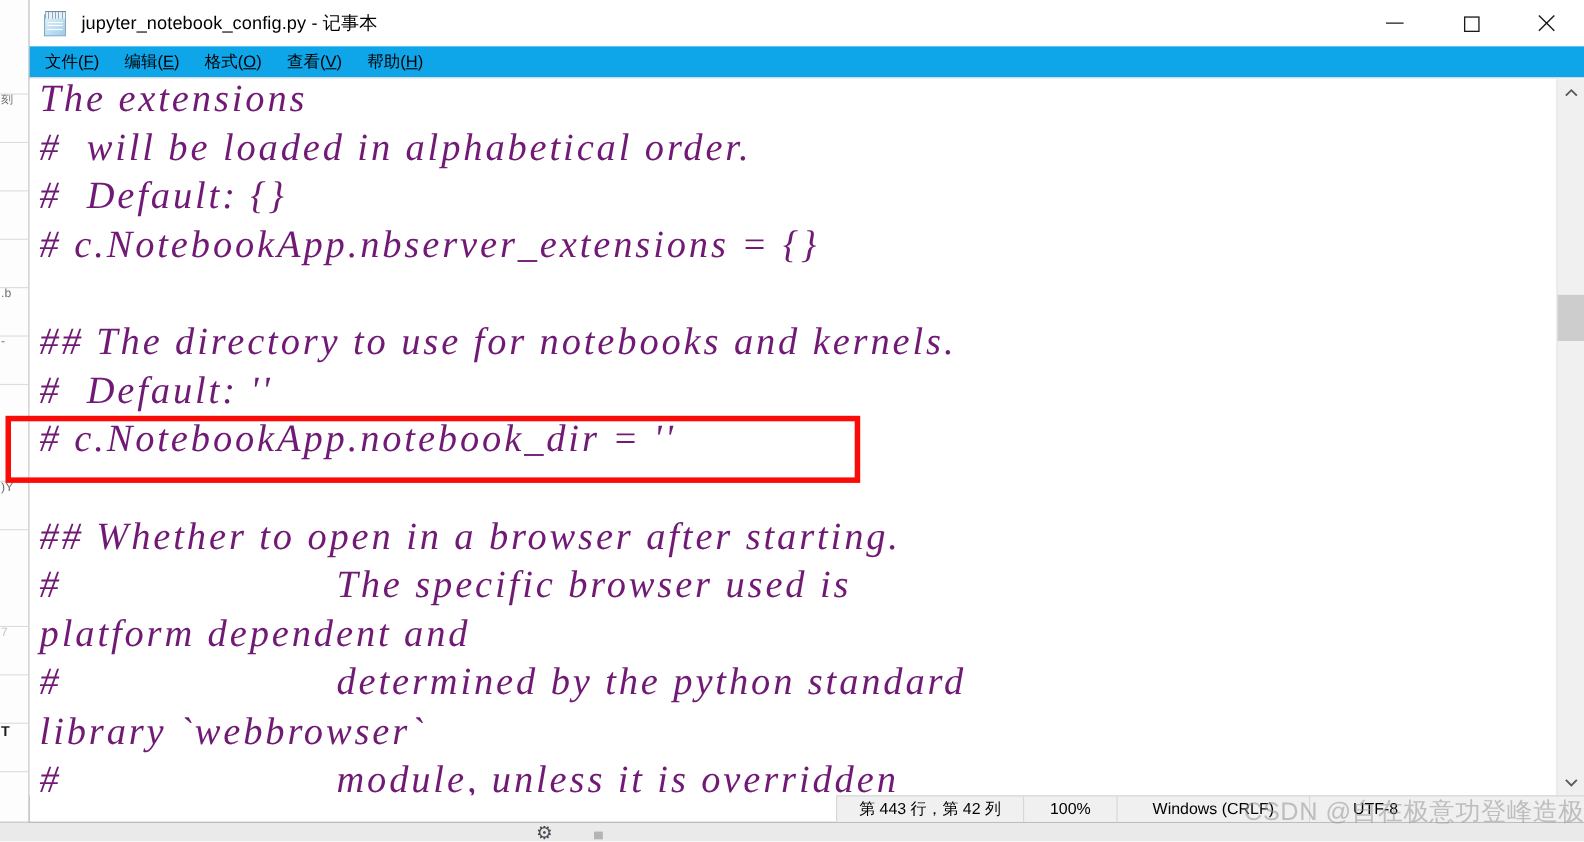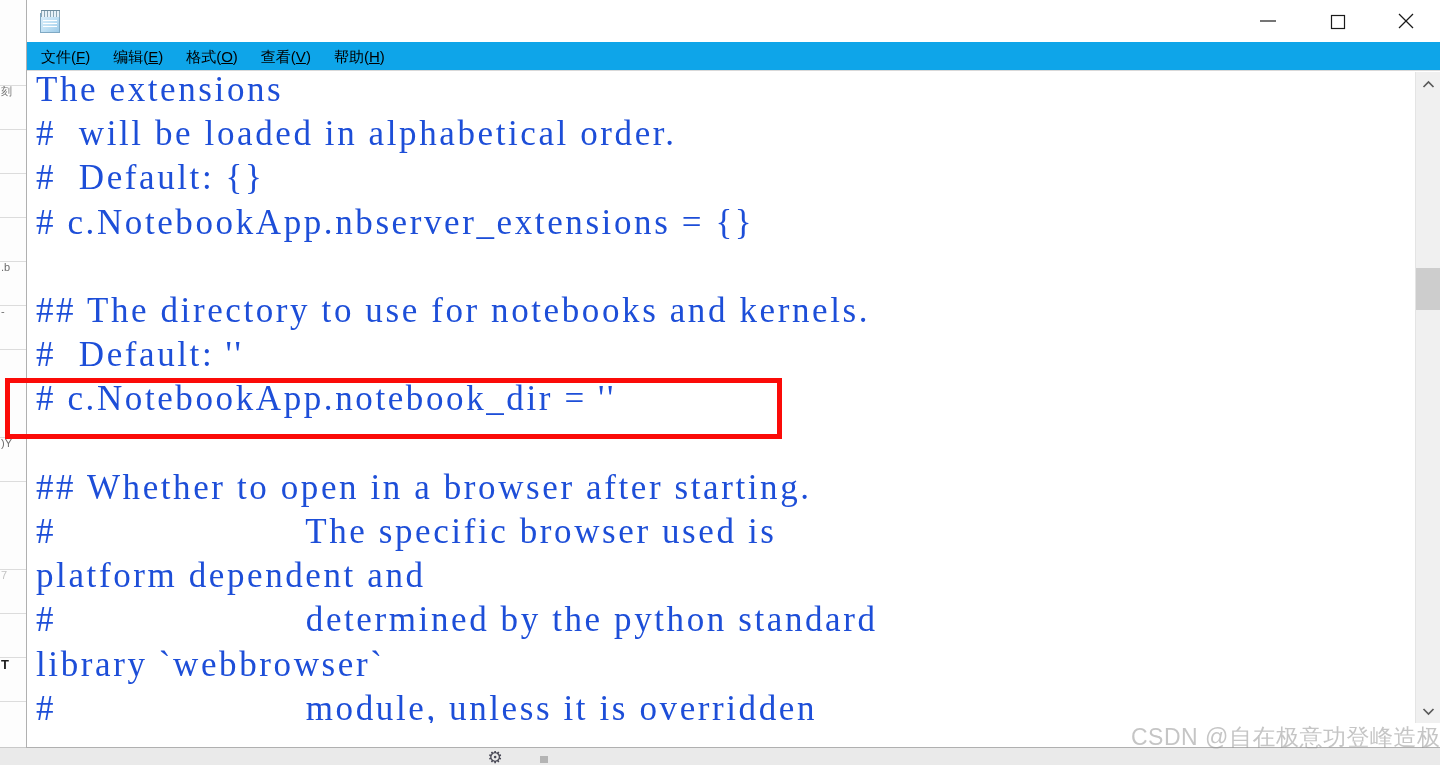--- a/index.html
+++ b/index.html
@@ -202,22 +202,23 @@
   }
   .np-text {
     position: absolute;
     left: 9px;
     top: -4px;
     margin: 0;
     white-space: pre;
     font-family: "Liberation Serif", "DejaVu Serif", serif;
     font-size: 35px;
     line-height: 44.2px;
-    color: #1d4ed8;
+    color: #701a75;
     letter-spacing: 2.6px;
+    font-style: italic;
   }
 
   
   .np-vscroll {
     position: absolute;
     right: 0; top: 0;
     width: 26px;
     height: 651px;
     background: #f0f0f0;
     border-left: 1px solid #e4e4e4;
@@ -334,20 +335,21 @@
 
   <div class="np-window">
 
     <div class="np-titlebar">
       <div class="np-icon">
         <div class="pad-shadow"></div>
         <div class="pad-body"></div>
         <div class="pad-spiral"></div>
         <div class="pad-lines"></div>
       </div>
+      <div class="np-title-text">jupyter_notebook_config.py - 记事本</div>
 
       <div class="np-caption-buttons">
         <div class="cap-btn">
           <svg width="22" height="12" viewBox="0 0 22 12" aria-hidden="true">
             <line x1="3" y1="6" x2="19" y2="6" stroke="#1a1a1a" stroke-width="1.2"></line>
           </svg>
         </div>
         <div class="cap-btn">
           <svg width="20" height="20" viewBox="0 0 20 20" aria-hidden="true">
             <rect x="4.5" y="4.5" width="13" height="13" fill="none" stroke="#1a1a1a" stroke-width="1.2"></rect>
@@ -399,18 +401,24 @@
         <div class="vs-arrow down">
           <svg width="13" height="9" viewBox="0 0 13 9" aria-hidden="true">
             <polyline points="1.5,2 6.5,7 11.5,2" fill="none" stroke="#5a5a5a" stroke-width="1.7"></polyline>
           </svg>
         </div>
       </div>
 
     </div>
   </div>
 
+  <div class="np-statusbar">
+    <div class="status-cell cell-pos first">第 443 行，第 42 列</div>
+    <div class="status-cell cell-zoom">100%</div>
+    <div class="status-cell cell-eol">Windows (CRLF)</div>
+    <div class="status-cell cell-enc">UTF-8</div>
+  </div>
 
   <div class="red-box"></div>
 
   <div class="watermark">CSDN @自在极意功登峰造极</div>
 
 </div>
 
 </body></html>

